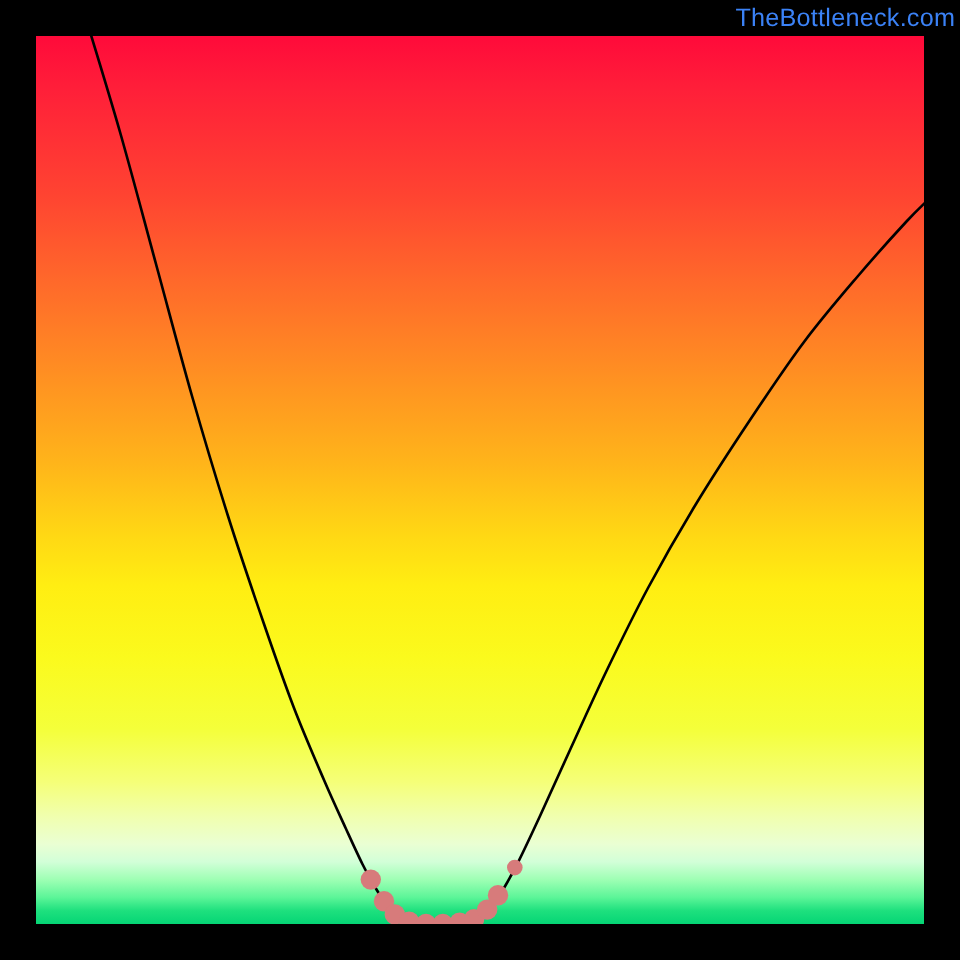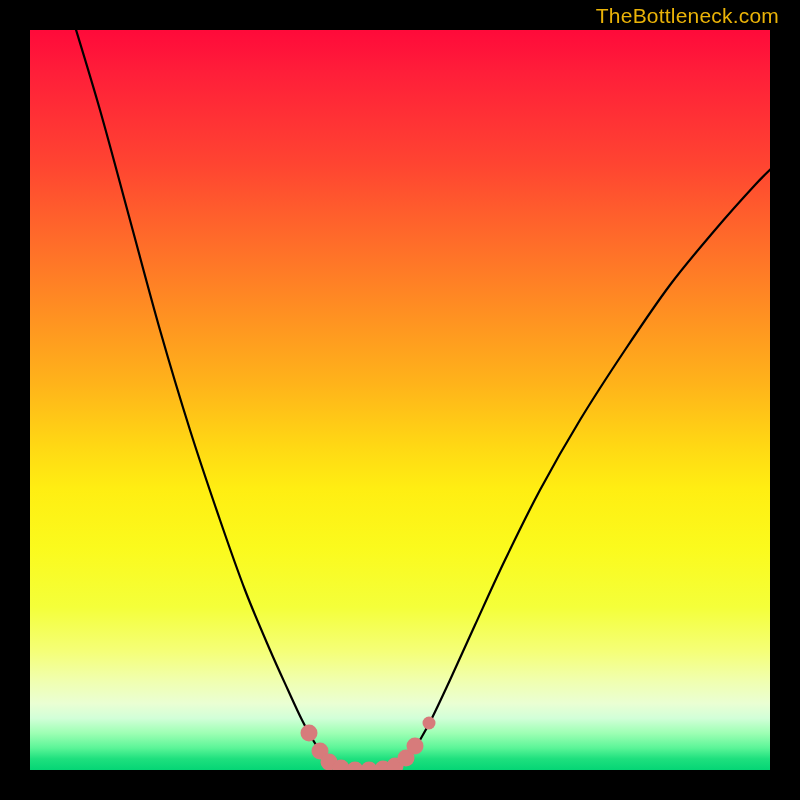--- a/index.html
+++ b/index.html
@@ -45,22 +45,22 @@
       #9effb4 95%,
       #5cf598 97%,
       #1ee07e 98.5%,
       #05d575 100%
     );
     overflow: hidden;
   }
   .watermark {
     position: absolute;
     top: 4px;
-    right: 21px;
-    color: #eab308;
+    right: 4px;
+    color: #3b82f6;
     font-size: 21px;
     font-weight: 500;
     letter-spacing: 0.2px;
     z-index: 5;
   }
   svg.curve {
     position: absolute;
     left: 0;
     top: 0;
     width: 740px;

